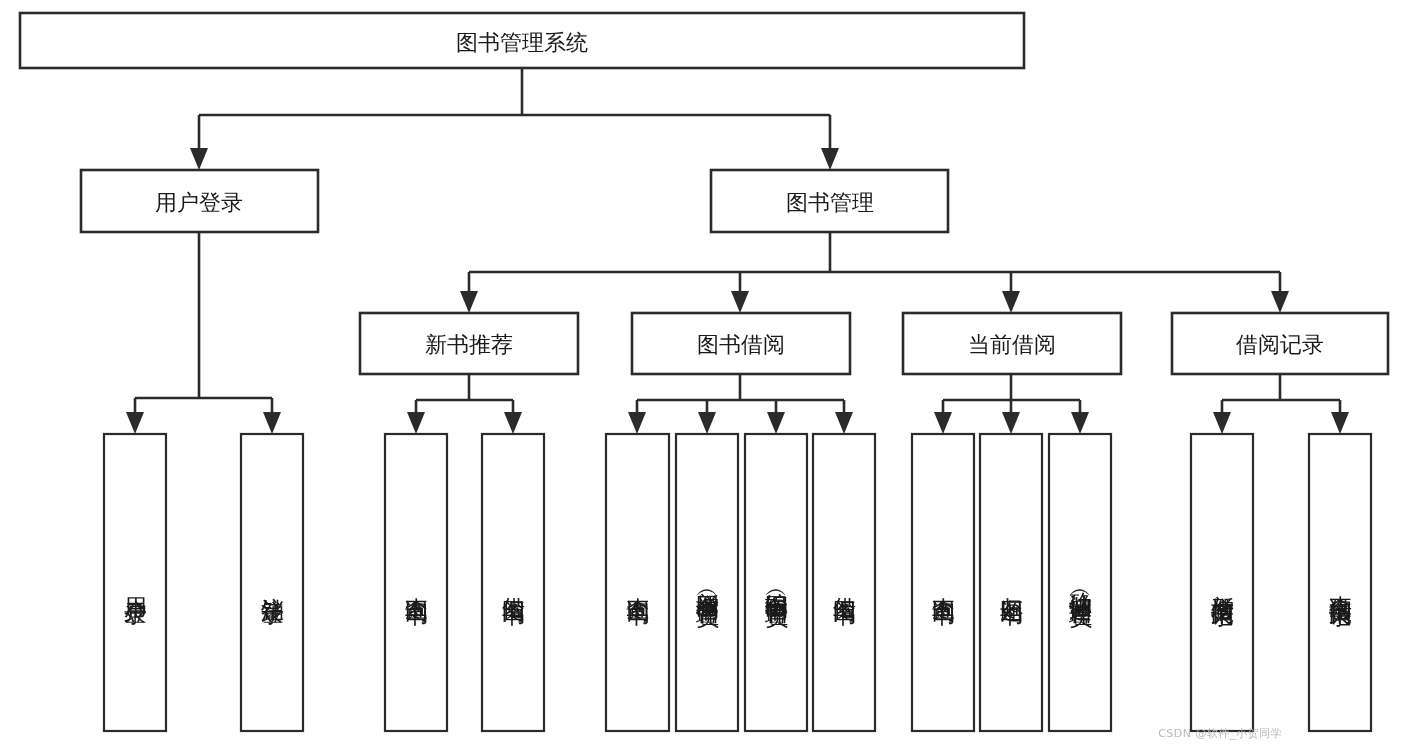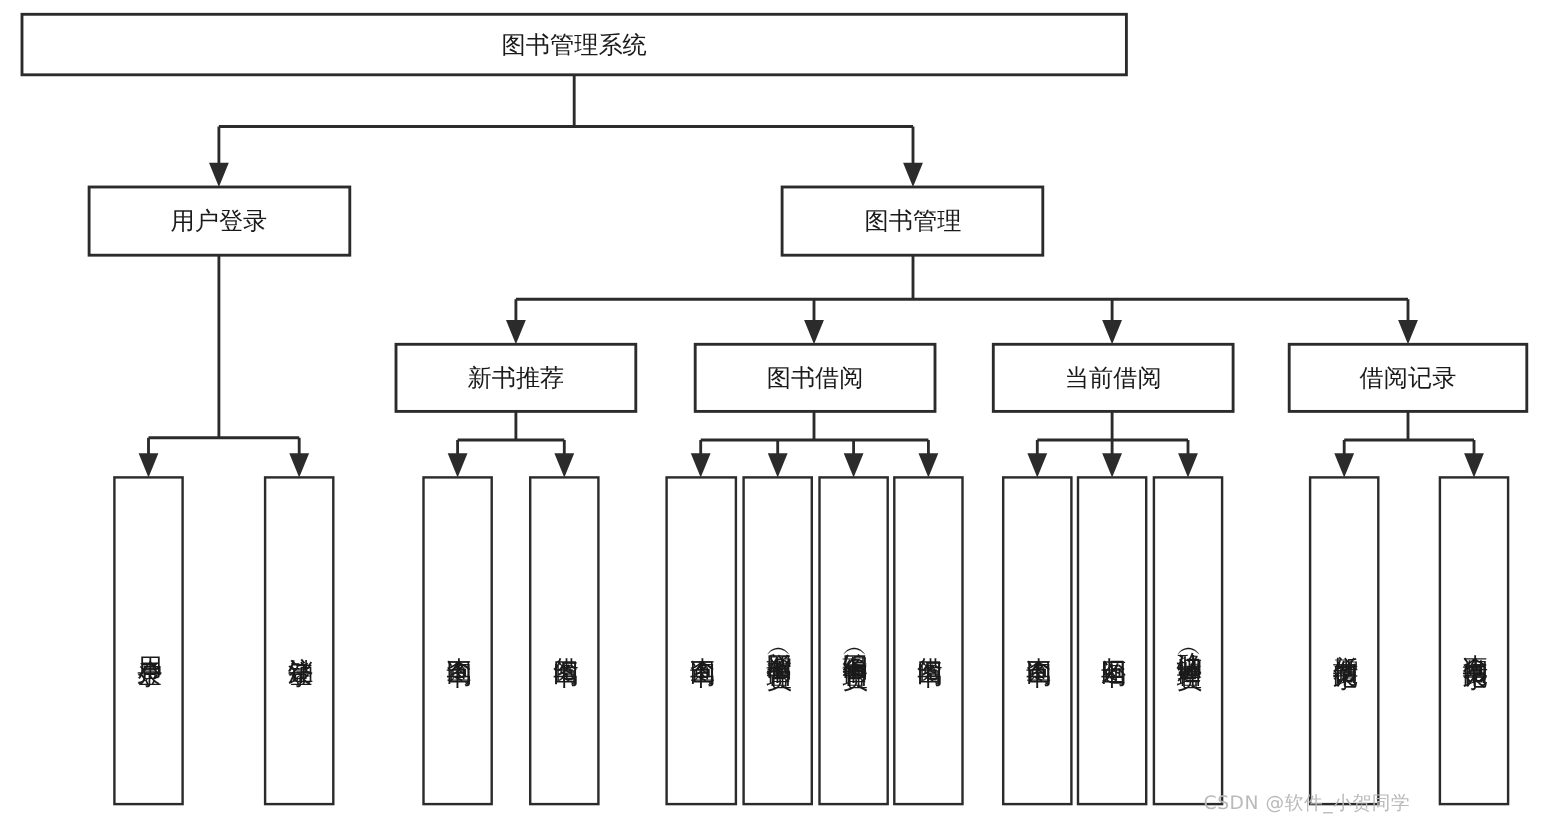--- a/index.html
+++ b/index.html
@@ -67,21 +67,21 @@
     letter-spacing: 2px;
     color: #1a1a1a;
     white-space: nowrap;
     text-align: center;
   }
   .watermark {
     position: absolute;
     right: 8px;
     bottom: 6px;
     font-family: "DejaVu Sans", "Liberation Sans", sans-serif;
-    font-size: 17px;
+    font-size: 11px;
     color: #b9b9b9;
     letter-spacing: 0.5px;
     white-space: nowrap;
     text-align: right;
   }
 </style>
 </head>
 <body>
 
 <div id="diagram-root">

